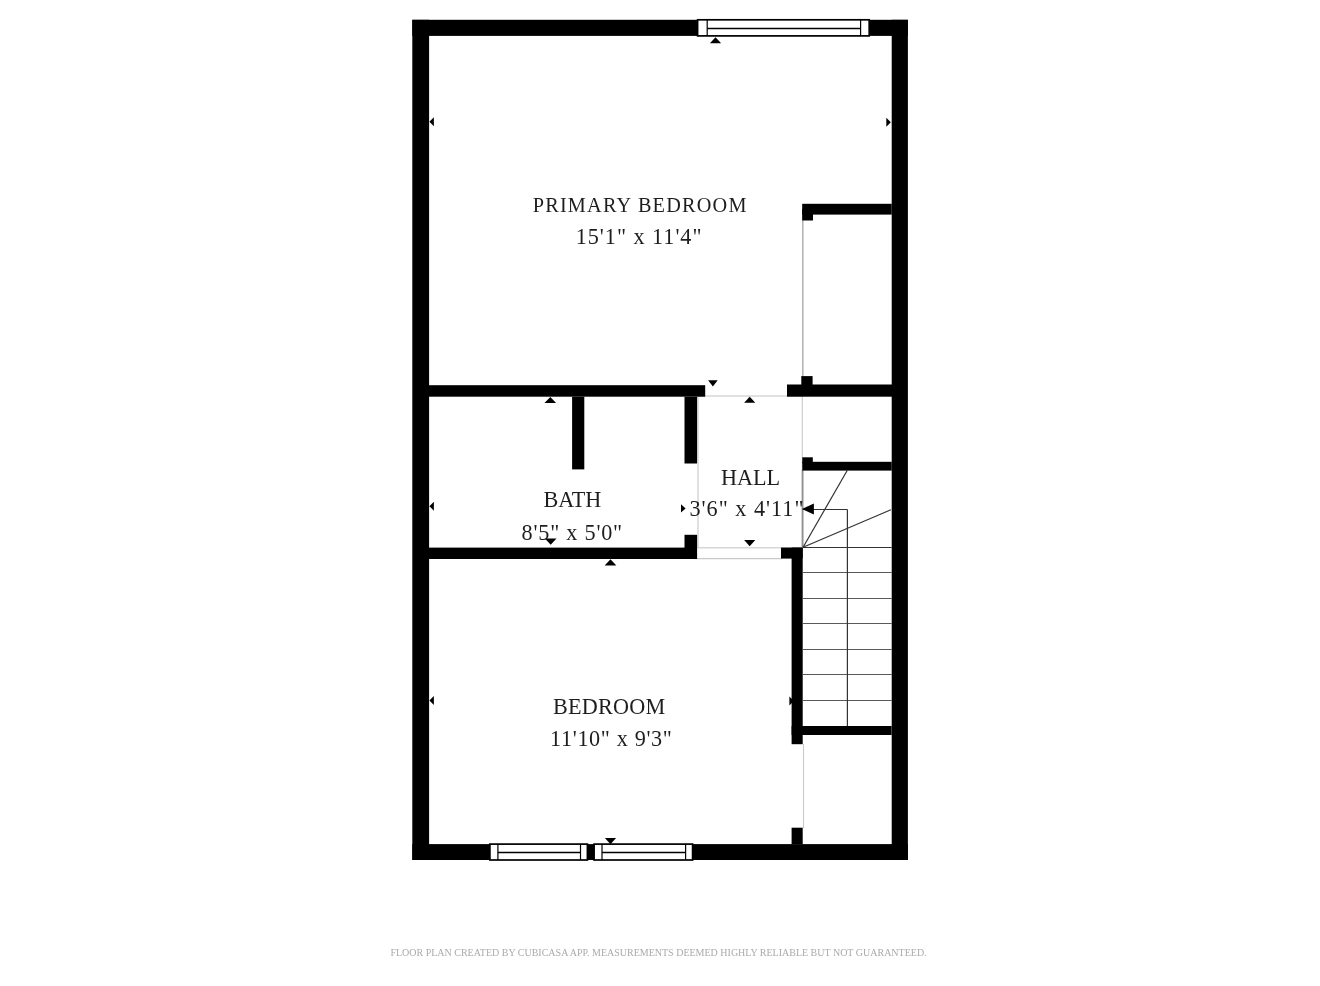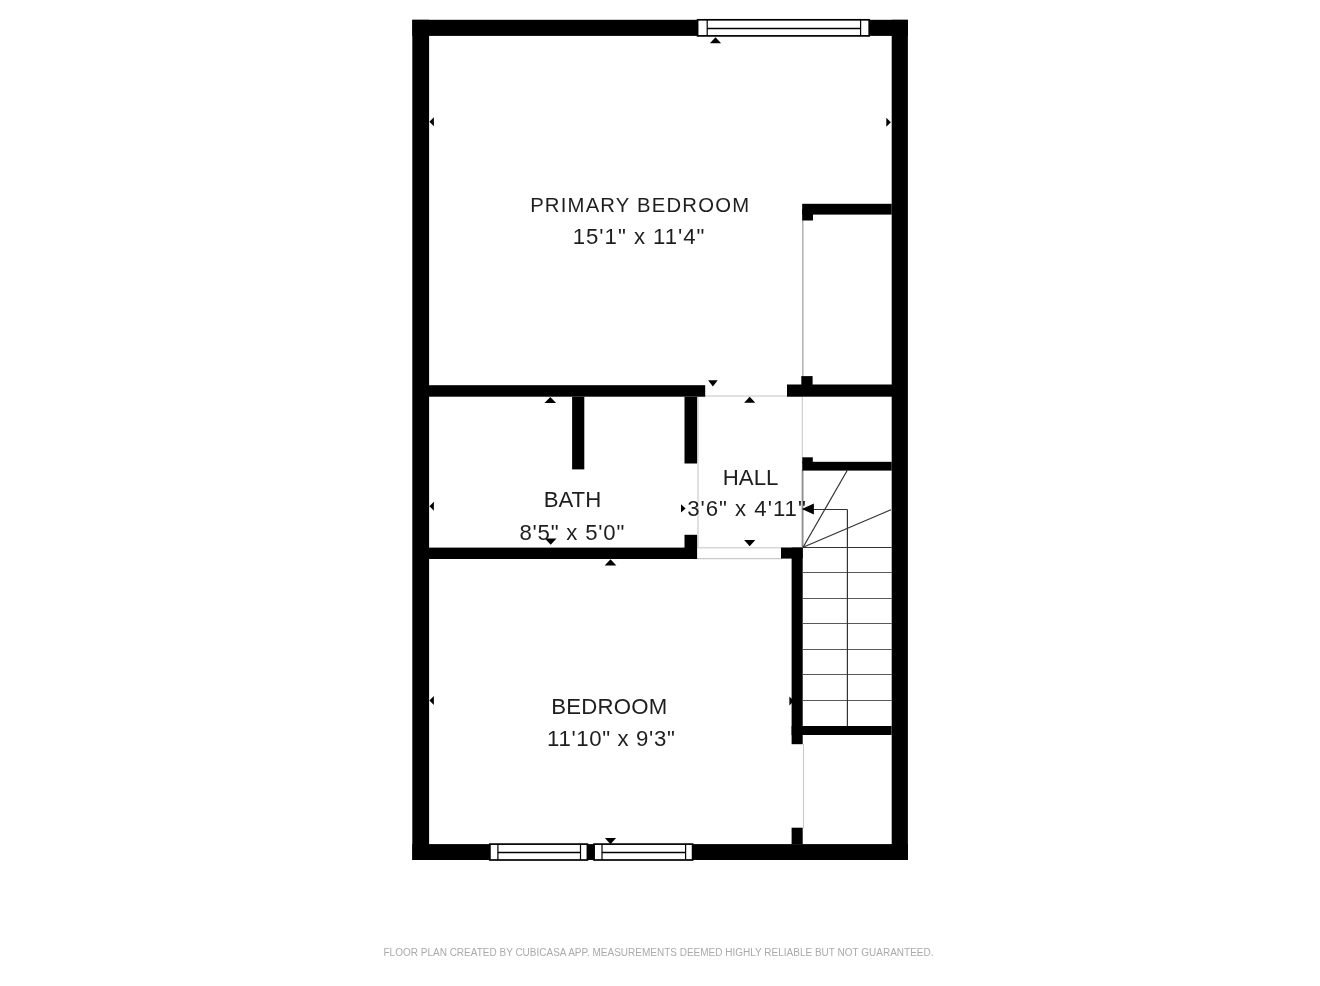--- a/index.html
+++ b/index.html
@@ -1,17 +1,17 @@
 <!DOCTYPE html>
 <html><head>
 <meta charset="utf-8">
 <style>
   html,body{margin:0;padding:0;background:#ffffff;}
   .page{position:relative;width:1320px;height:986px;background:#fff;overflow:hidden;
-        font-family:Liberation Sans, sans-serif;}
+        font-family:Liberation Serif, serif;}
   svg{position:absolute;left:0;top:0;will-change:transform;}
   text{-webkit-font-smoothing:antialiased;}
 </style>
 </head>
 <body>
 <div class="page">
 <svg width="1320" height="986" viewBox="0 0 1320 986">
 
   <rect x="0" y="0" width="1320" height="986" fill="#ffffff"></rect>
 

